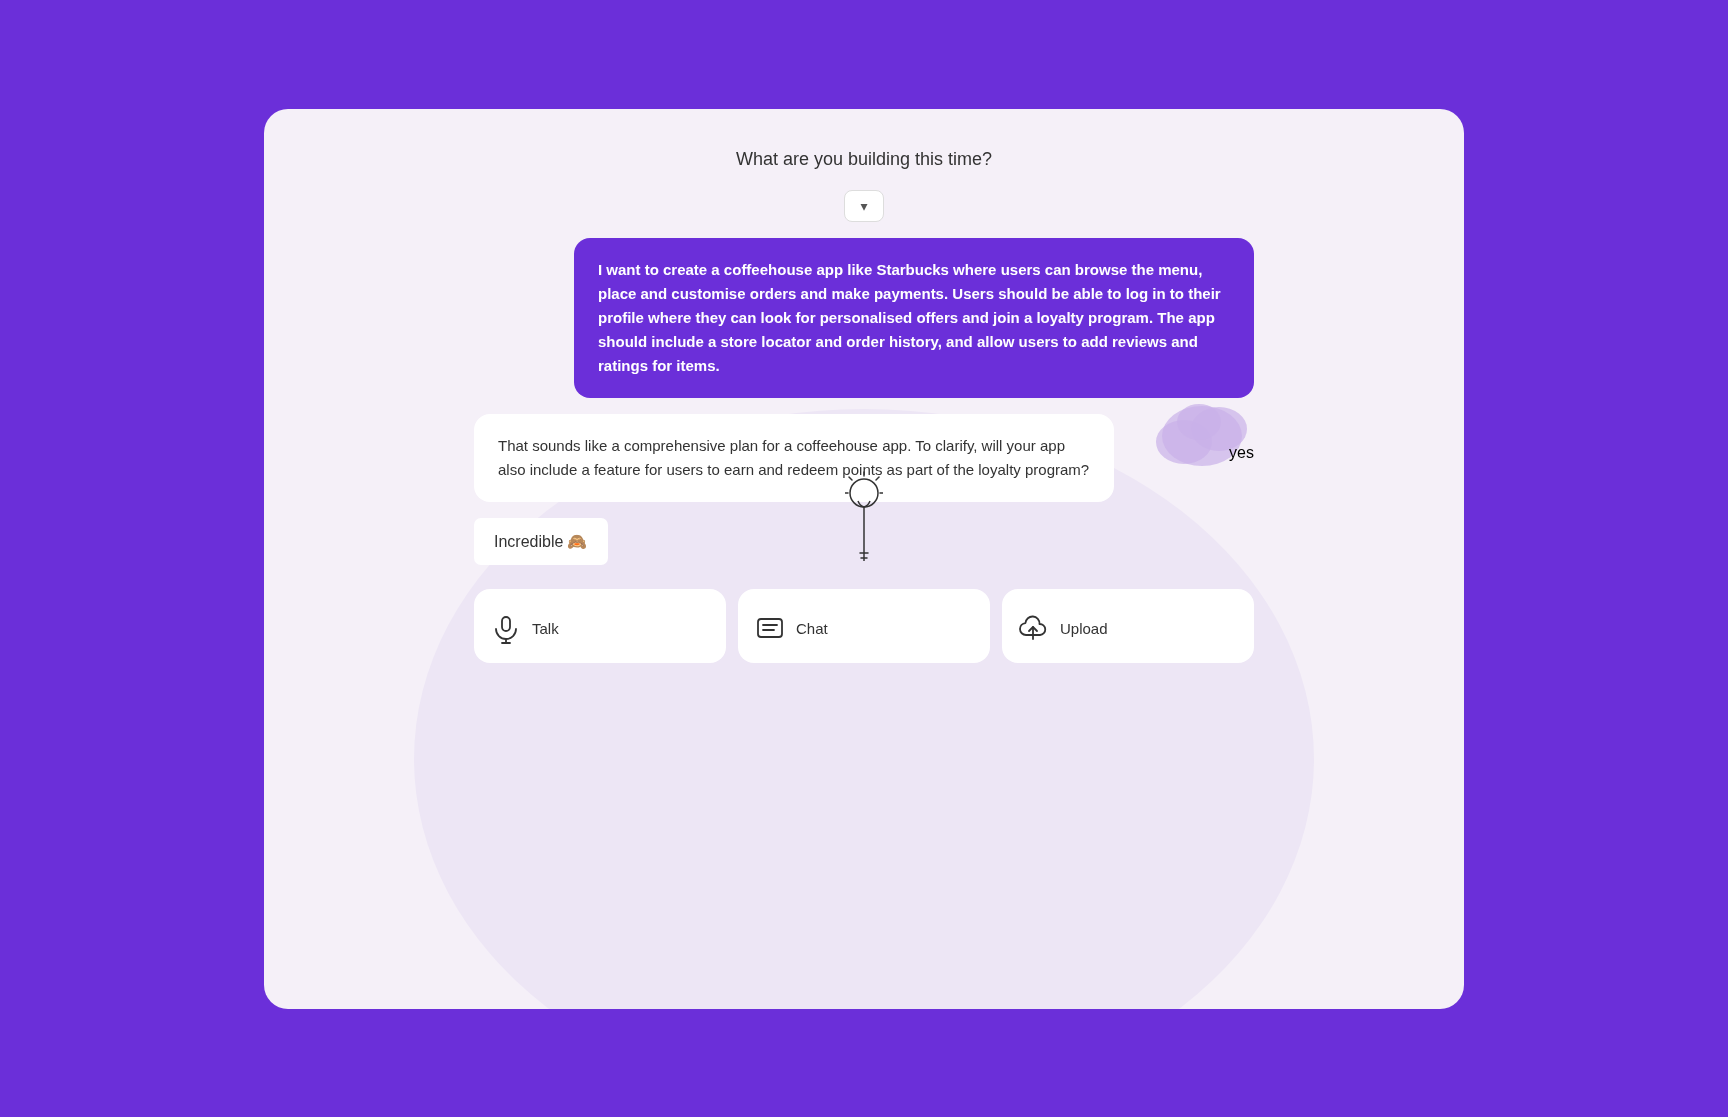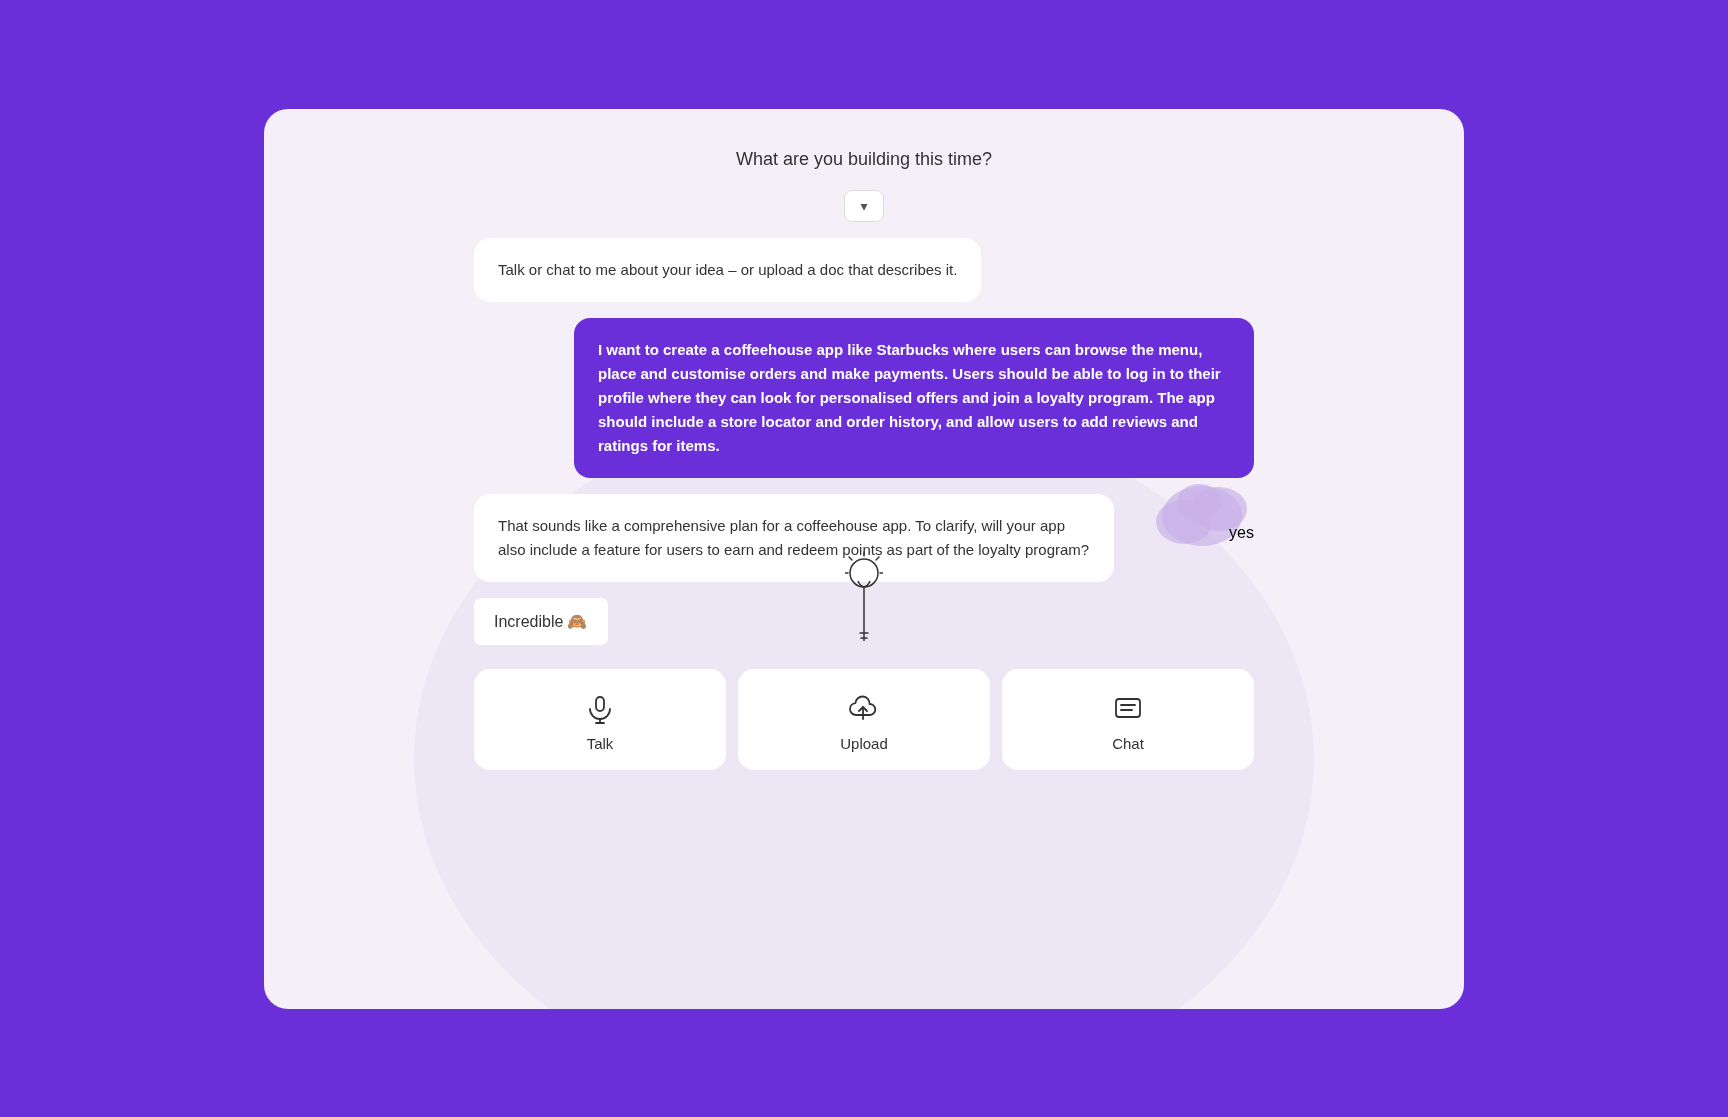--- a/index.html
+++ b/index.html
@@ -115,21 +115,21 @@
       margin-top: 8px;
     }
 
     .action-btn {
       flex: 1;
       background: white;
       border: none;
       border-radius: 16px;
       padding: 24px 16px 18px;
       display: flex;
-      flex-direction: column;
+      flex-direction: row;
       align-items: center;
       gap: 10px;
       cursor: pointer;
       font-size: 15px;
       color: #333;
       font-weight: 500;
     }
 
     .action-btn svg {
       width: 32px;
@@ -170,23 +170,20 @@
   <div class="bg-circle"></div>
 
   <div class="chat-container">
 
     <p class="header-question">What are you building this time?</p>
 
     <button class="chevron-btn">
       <span>▾</span>
     </button>
 
-    <div class="msg-ai">
-      <span>Talk or chat to me about your idea – or upload a doc that describes it.</span>
-    </div>
 
     <div class="msg-user">
       <span>I want to create a coffeehouse app like Starbucks where users can browse the menu, place and customise orders and make payments. Users should be able to log in to their profile where they can look for personalised offers and join a loyalty program. The app should include a store locator and order history, and allow users to add reviews and ratings for items.</span>
     </div>
 
     <div class="row-with-cloud">
       <div class="msg-ai" style="flex:1; margin-right:12px;">
         <span>That sounds like a comprehensive plan for a coffeehouse app. To clarify, will your app also include a feature for users to earn and redeem points as part of the loyalty program?</span>
       </div>
 
@@ -238,34 +235,34 @@
           <rect x="12" y="4" width="8" height="14" rx="4" stroke="#333" stroke-width="1.8" fill="none"></rect>
           <path d="M6 16c0 5.523 4.477 10 10 10s10-4.477 10-10" stroke="#333" stroke-width="1.8" stroke-linecap="round" fill="none"></path>
           <line x1="16" y1="26" x2="16" y2="30" stroke="#333" stroke-width="1.8" stroke-linecap="round"></line>
           <line x1="12" y1="30" x2="20" y2="30" stroke="#333" stroke-width="1.8" stroke-linecap="round"></line>
         </svg>
         <span>Talk</span>
       </button>
 
       <button class="action-btn">
         <svg viewBox="0 0 32 32" fill="none" xmlns="http://www.w3.org/2000/svg">
-
-          <path d="M8 22c-3.314 0-6-2.686-6-6 0-3.134 2.4-5.7 5.46-5.97A7 7 0 0 1 21.5 11 5.5 5.5 0 0 1 22 22H8z" stroke="#333" stroke-width="1.8" fill="none" stroke-linejoin="round"></path>
-
-          <line x1="15" y1="14" x2="15" y2="26" stroke="#333" stroke-width="1.8" stroke-linecap="round"></line>
-          <polyline points="11,18 15,14 19,18" stroke="#333" stroke-width="1.8" stroke-linecap="round" stroke-linejoin="round" fill="none"></polyline>
-        </svg>
-        <span>Upload</span>
-      </button>
-
-      <button class="action-btn">
-        <svg viewBox="0 0 32 32" fill="none" xmlns="http://www.w3.org/2000/svg">
           <rect x="4" y="6" width="24" height="18" rx="3" stroke="#333" stroke-width="1.8" fill="none"></rect>
           <line x1="9" y1="12" x2="23" y2="12" stroke="#333" stroke-width="1.8" stroke-linecap="round"></line>
           <line x1="9" y1="17" x2="20" y2="17" stroke="#333" stroke-width="1.8" stroke-linecap="round"></line>
         </svg>
         <span>Chat</span>
       </button>
 
+      <button class="action-btn">
+        <svg viewBox="0 0 32 32" fill="none" xmlns="http://www.w3.org/2000/svg">
+
+          <path d="M8 22c-3.314 0-6-2.686-6-6 0-3.134 2.4-5.7 5.46-5.97A7 7 0 0 1 21.5 11 5.5 5.5 0 0 1 22 22H8z" stroke="#333" stroke-width="1.8" fill="none" stroke-linejoin="round"></path>
+
+          <line x1="15" y1="14" x2="15" y2="26" stroke="#333" stroke-width="1.8" stroke-linecap="round"></line>
+          <polyline points="11,18 15,14 19,18" stroke="#333" stroke-width="1.8" stroke-linecap="round" stroke-linejoin="round" fill="none"></polyline>
+        </svg>
+        <span>Upload</span>
+      </button>
+
     </div>
 
   </div>
 </div>
 
 </body></html>

